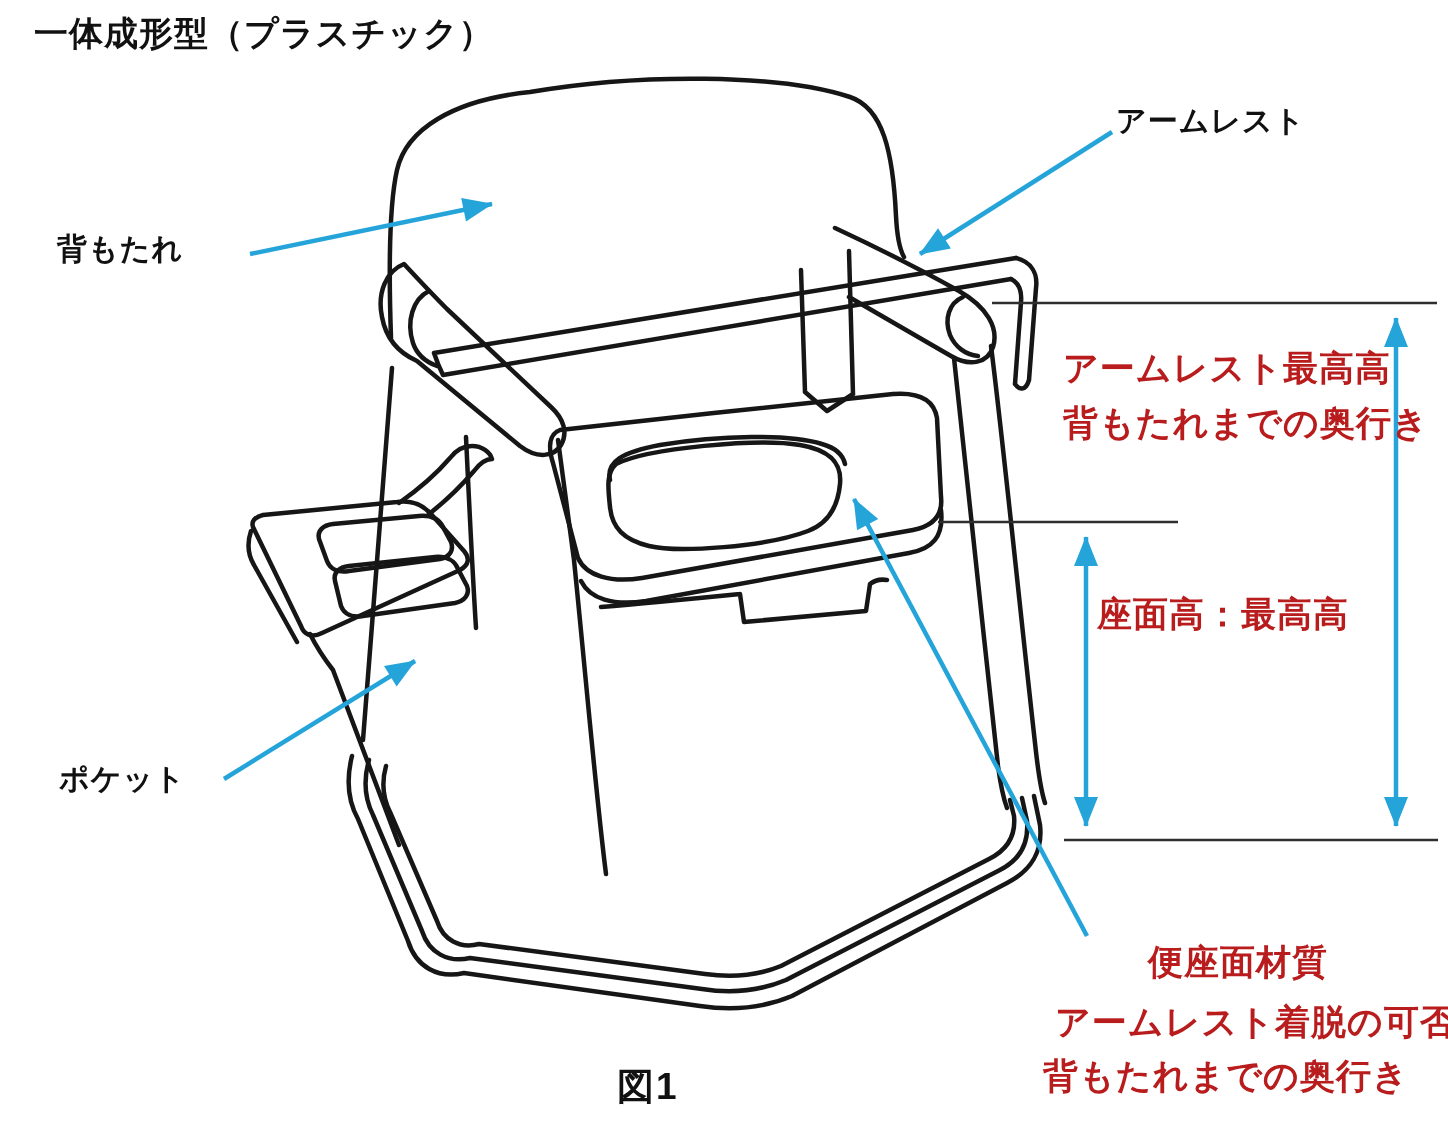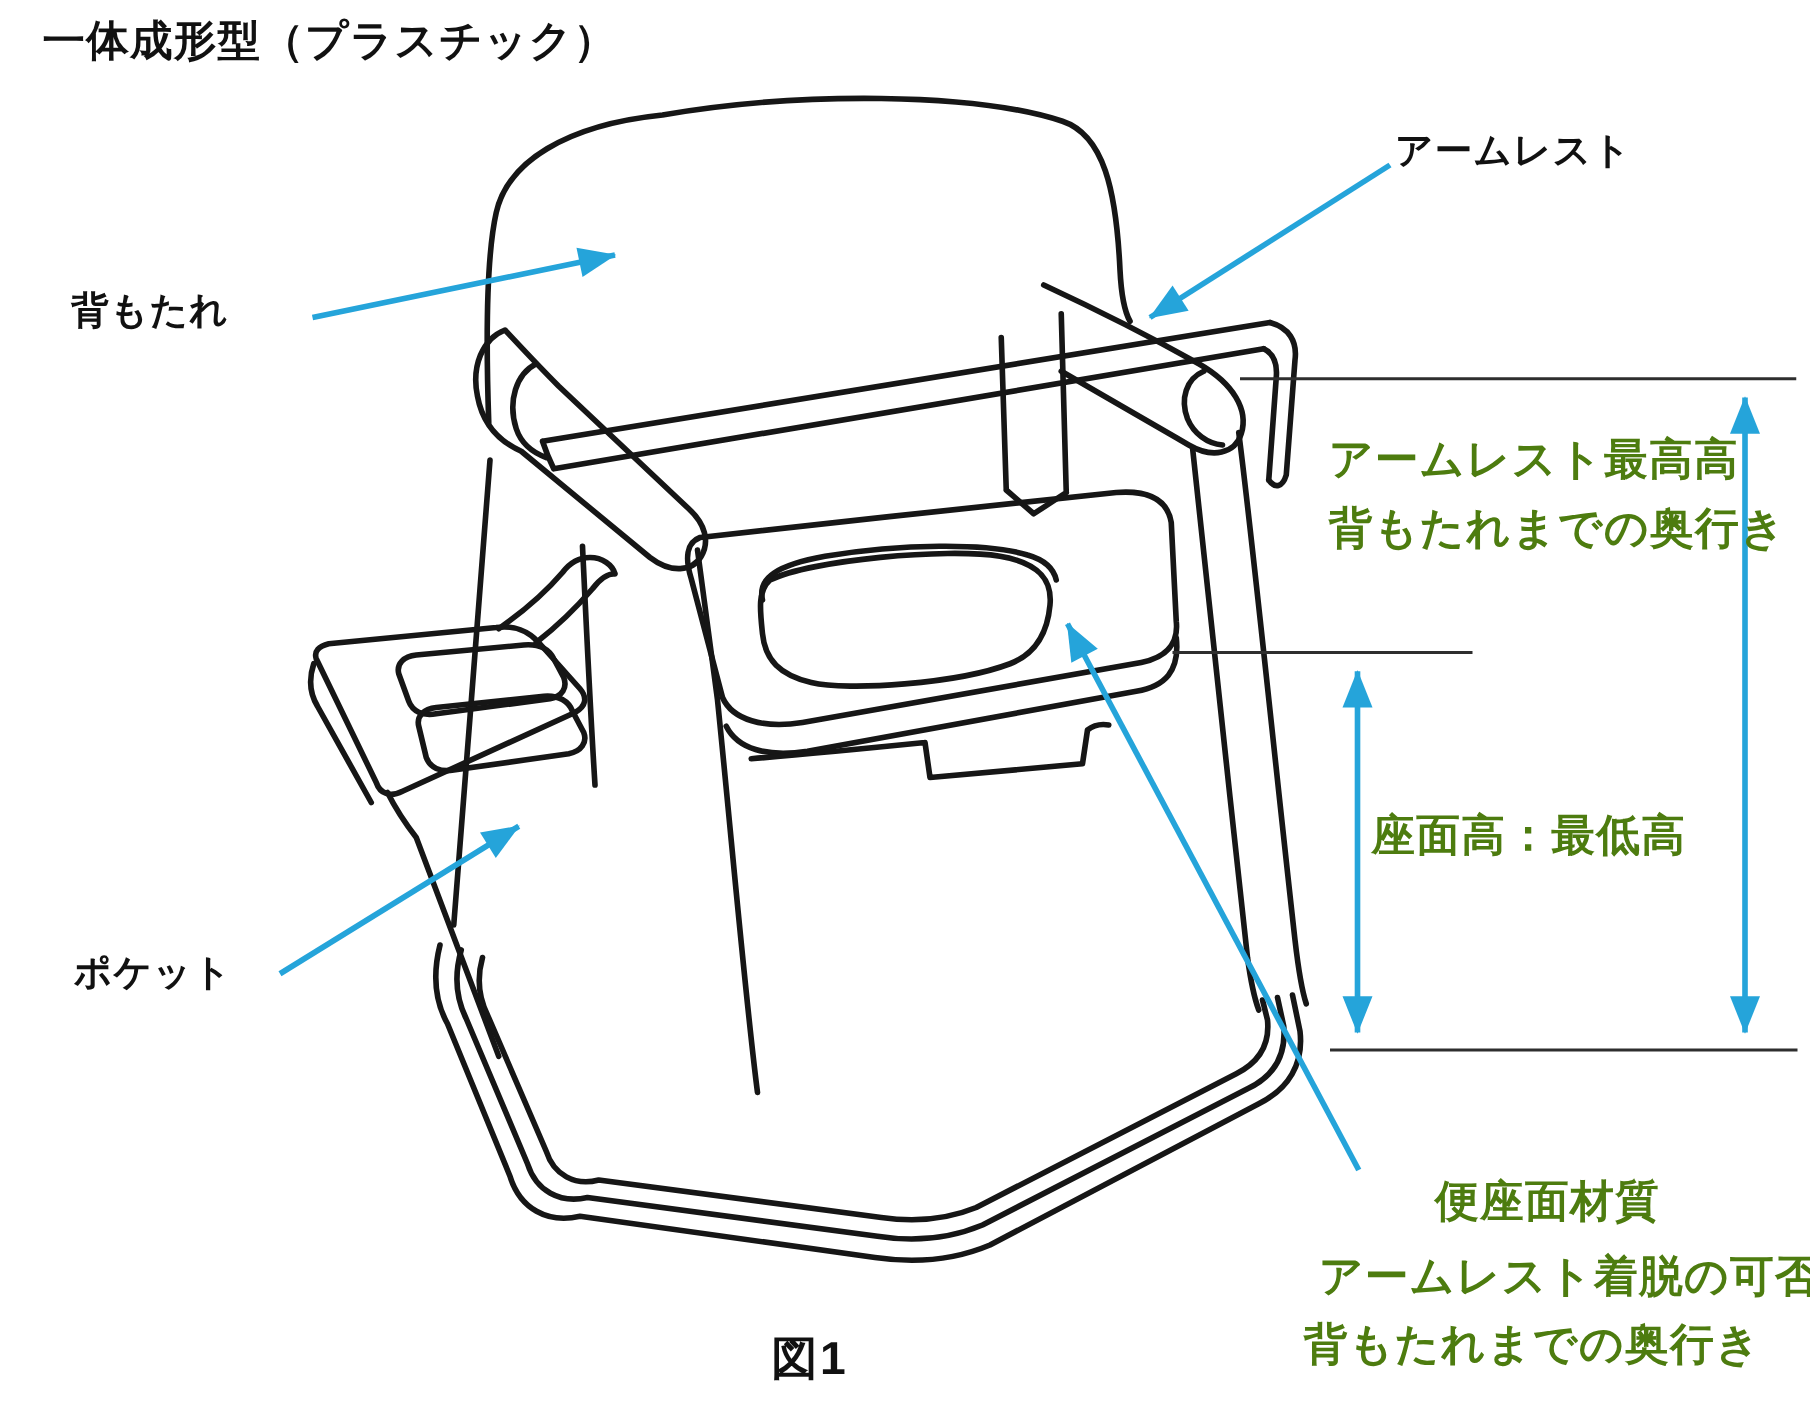--- a/index.html
+++ b/index.html
@@ -12,21 +12,21 @@
   }
   #art{position:absolute;left:0;top:0;width:1448px;height:1128px;}
   .lbl{
     position:absolute;
     font-weight:bold;
     white-space:nowrap;
     line-height:1.15;
     letter-spacing:1px;
   }
   .lbl.black{color:#111111;font-size:30px;}
-  .lbl.blue{color:#4d7c0f;font-size:35px;}
+  .lbl.blue{color:#b91c1c;font-size:35px;}
   .lbl.title{font-size:34px;text-align:right;}
   .lbl.caption{font-size:37px;letter-spacing:2px;}
 </style>
 </head>
 <body>
 
 <div id="canvas">
 
   <svg id="art" viewBox="0 0 1448 1128" xmlns="http://www.w3.org/2000/svg">
     <defs>
@@ -94,22 +94,22 @@
   <div class="lbl black title" style="left:34px;top:14px">一体成形型（プラスチック）</div>
 
   <div class="lbl black" style="left:57px;top:232px">背もたれ</div>
 
   <div class="lbl black" style="left:1116px;top:104px">アームレスト</div>
 
   <div class="lbl blue" style="left:1063px;top:348px">アームレスト最高高</div>
 
   <div class="lbl blue" style="left:1063px;top:403px">背もたれまでの奥行き</div>
 
+  <div class="lbl blue" style="left:1097px;top:594px">座面高：最高高</div>
 
-  <div class="lbl blue" style="left:1097px;top:649px">座面高：最低高</div>
 
   <div class="lbl black" style="left:59px;top:762px">ポケット</div>
 
 
   <div class="lbl blue" style="left:1148px;top:942px">便座面材質</div>
 
   <div class="lbl blue" style="left:1055px;top:1002px">アームレスト着脱の可否</div>
 
   <div class="lbl blue" style="left:1043px;top:1056px">背もたれまでの奥行き</div>
 

